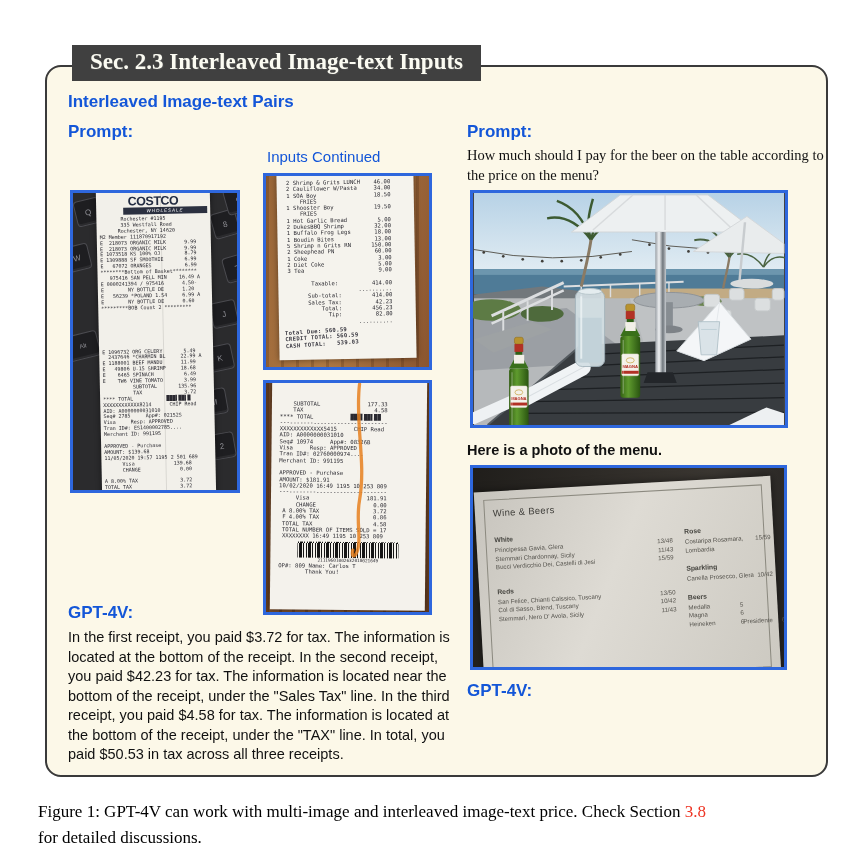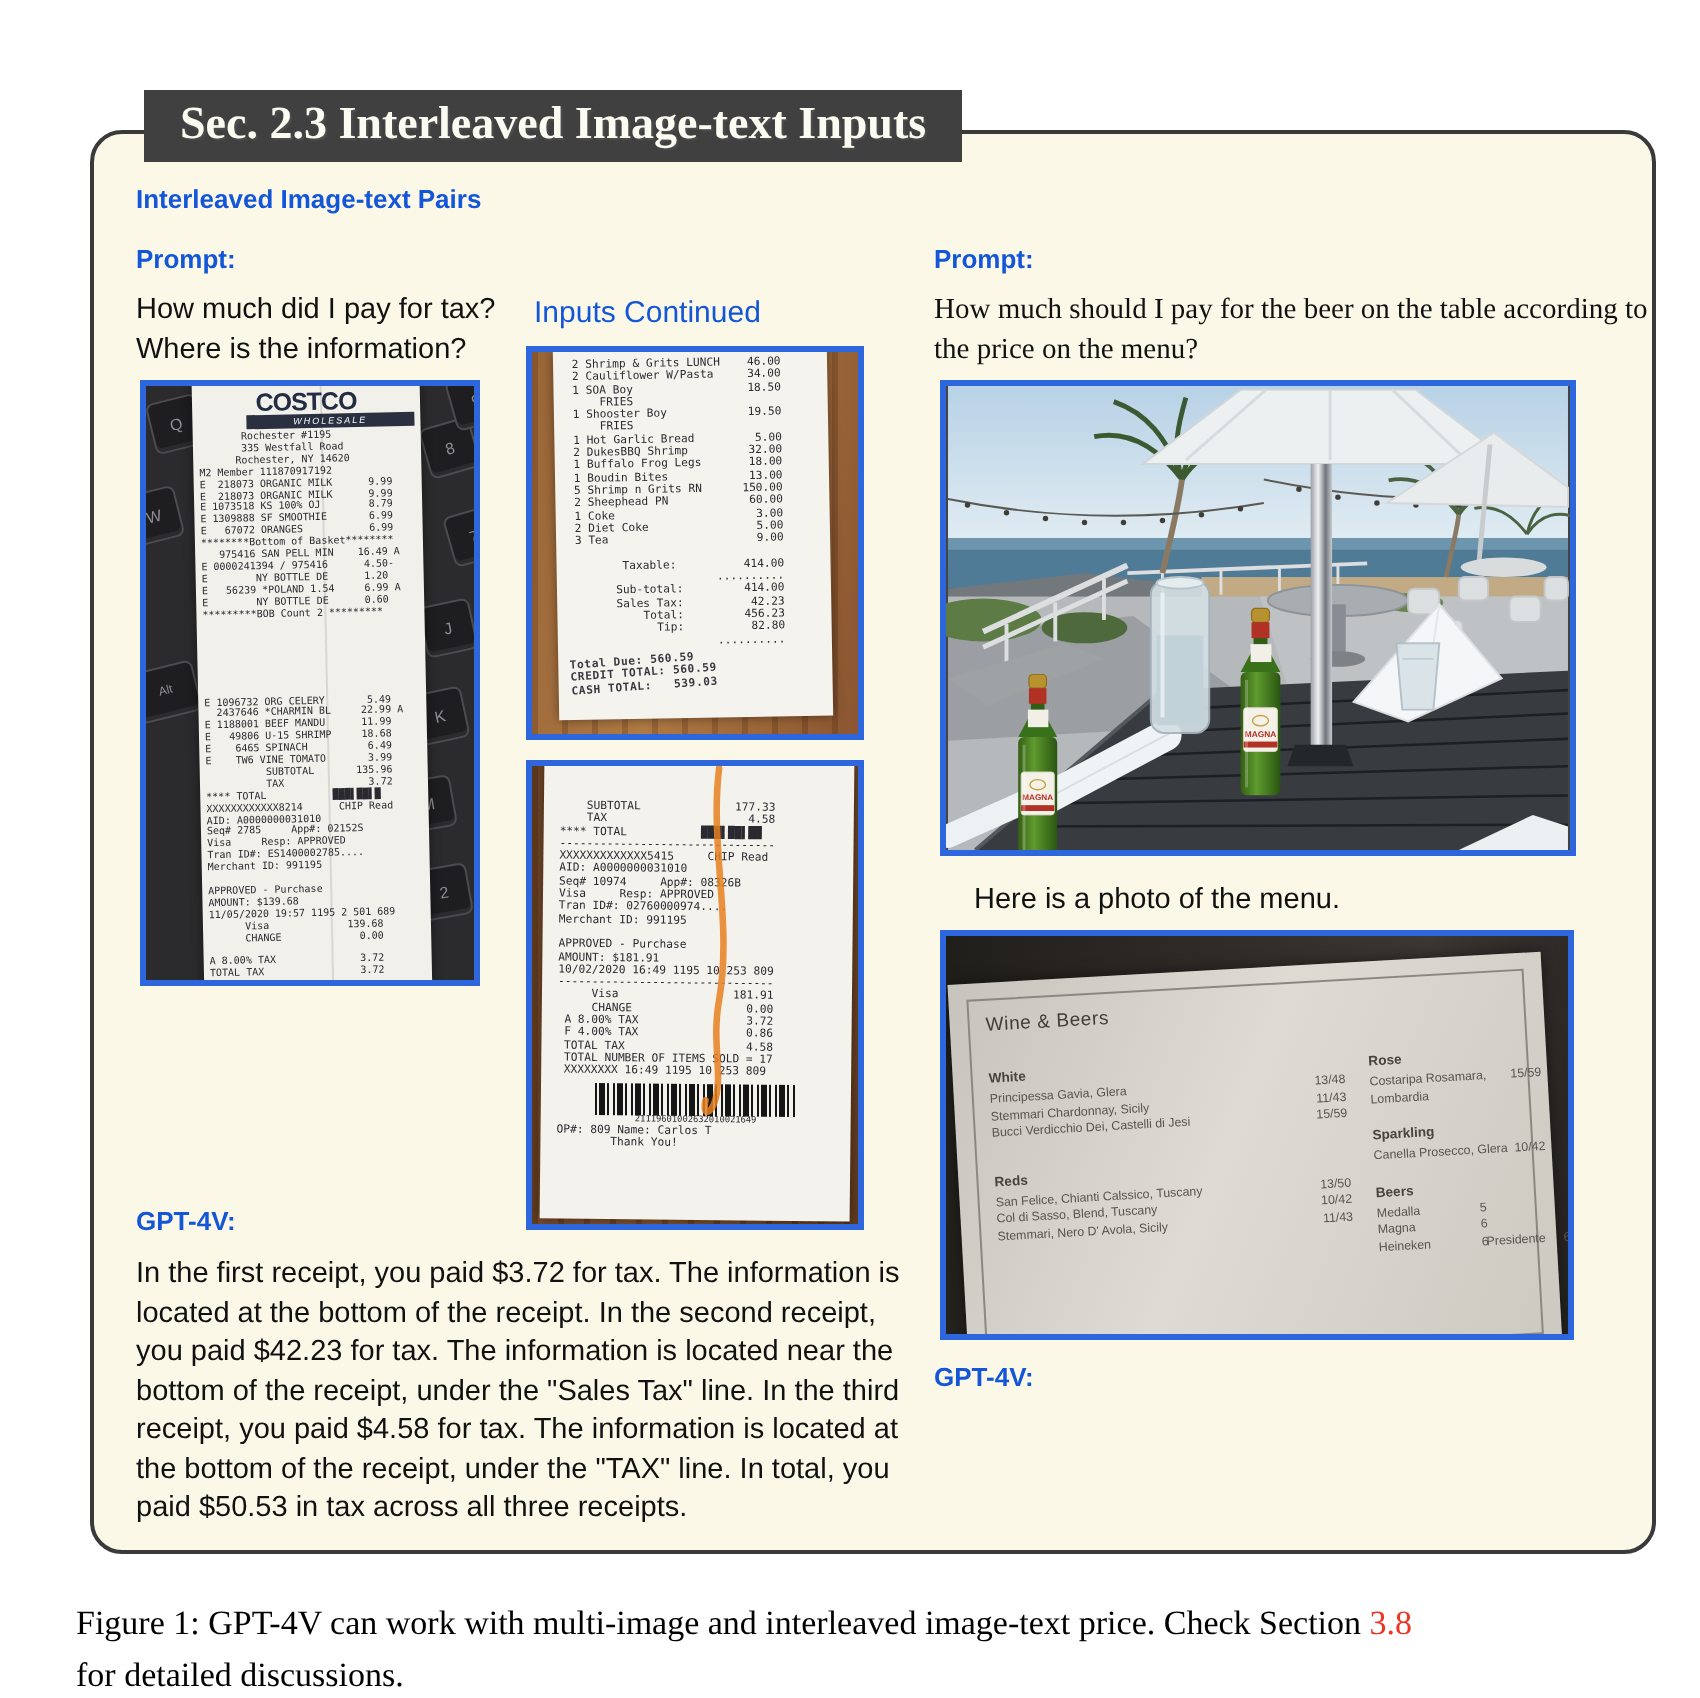--- a/index.html
+++ b/index.html
@@ -7,21 +7,21 @@
   #page { position:relative; width:850px; height:849px; background:#ffffff; overflow:hidden; }
 
   
   .fig-box { position:absolute; left:45px; top:65px; width:783px; height:712px;
              background:#fcf8e8; border:2px solid #3a3a3a; border-radius:16px; }
   .title-chip { position:absolute; left:72px; top:45px; z-index:5;
                 background:#404040; color:#fbfbf2; padding:4px 18px 6px 18px;
                 font-family:"Liberation Serif", serif; font-weight:bold; font-size:23px;
                 text-shadow:1px 1px 1px rgba(90,90,90,.55); }
 
-  .h-blue { position:absolute; color:#1356d8; font-weight:bold; font-size:13px; }
+  .h-blue { position:absolute; color:#1356d8; font-weight:bold; font-size:17px; }
   .body-text { position:absolute; color:#111; font-size:14.5px; line-height:19.5px; }
 
   .prompt-continued { position:absolute; left:267px; top:148px; color:#1356d8; font-size:15px; font-weight:500; }
 
   
   .photo { position:absolute; border:3px solid #2e67dd; overflow:hidden; background:#444; }
 
   
   .rline { font-family:"DejaVu Sans Mono", monospace; white-space:pre; color:#2a2930; }
   .paper { position:absolute; background:#f2f0ea; box-shadow:0 0 6px rgba(0,0,0,.45); }
@@ -98,21 +98,20 @@
 <body>
 
 <div id="page">
 
   <div class="fig-box"></div>
   <div class="title-chip">Sec. 2.3 Interleaved Image-text Inputs</div>
 
   <div class="h-blue" style="left:68px; top:92px;">Interleaved Image-text Pairs</div>
 
   <div class="h-blue" style="left:68px; top:122px;">Prompt:</div>
-  <div class="body-text" style="left:68px; top:146px; width:198px;">How much did I pay for tax? Where is the information?</div>
   <div class="prompt-continued">Inputs Continued</div>
 
   <div class="photo" id="receipt1">
     <div>
 
     <div class="key">
           <span>Q</span>
         </div>
         <div class="key">
           <span>W</span>
@@ -448,21 +447,21 @@
         <rect x="9" y="20" width="10.5" height="9" fill="#f2efe7"></rect>
         <rect x="5.5" y="52" width="17" height="22" rx="1.5" fill="#f4f1e9" stroke="#d9d4c6" stroke-width=".5"></rect>
         <ellipse cx="14" cy="58.5" rx="4" ry="2.6" fill="none" stroke="#c5a13c" stroke-width=".7"></ellipse>
         <text x="14" y="66.5" text-anchor="middle" font-size="4.2" font-weight="bold" fill="#b32a20" font-family="Liberation Sans, sans-serif">MAGNA</text>
         <rect x="5.5" y="69" width="17" height="3" fill="#b23125"></rect>
         <line x1="7" y1="38" x2="7" y2="92" stroke="rgba(255,255,255,.25)" stroke-width="1.5"></line>
       </g>
     </svg>
   </div>
 
-  <div class="body-text" style="left:487px; top:441px;">Here is a photo of the menu.</div>
+  <div class="body-text" style="left:467px; top:441px;font-weight:bold;">Here is a photo of the menu.</div>
 
   <div class="photo" id="menu-photo">
     <div class="menu-paper">
       <div class="menu-inner"></div>
       <div class="menu-title">Wine &amp; Beers</div>
       <div class="mcol-left">
         <div class="msec-title">White</div>
         <div>
 
         <div class="mrow">

